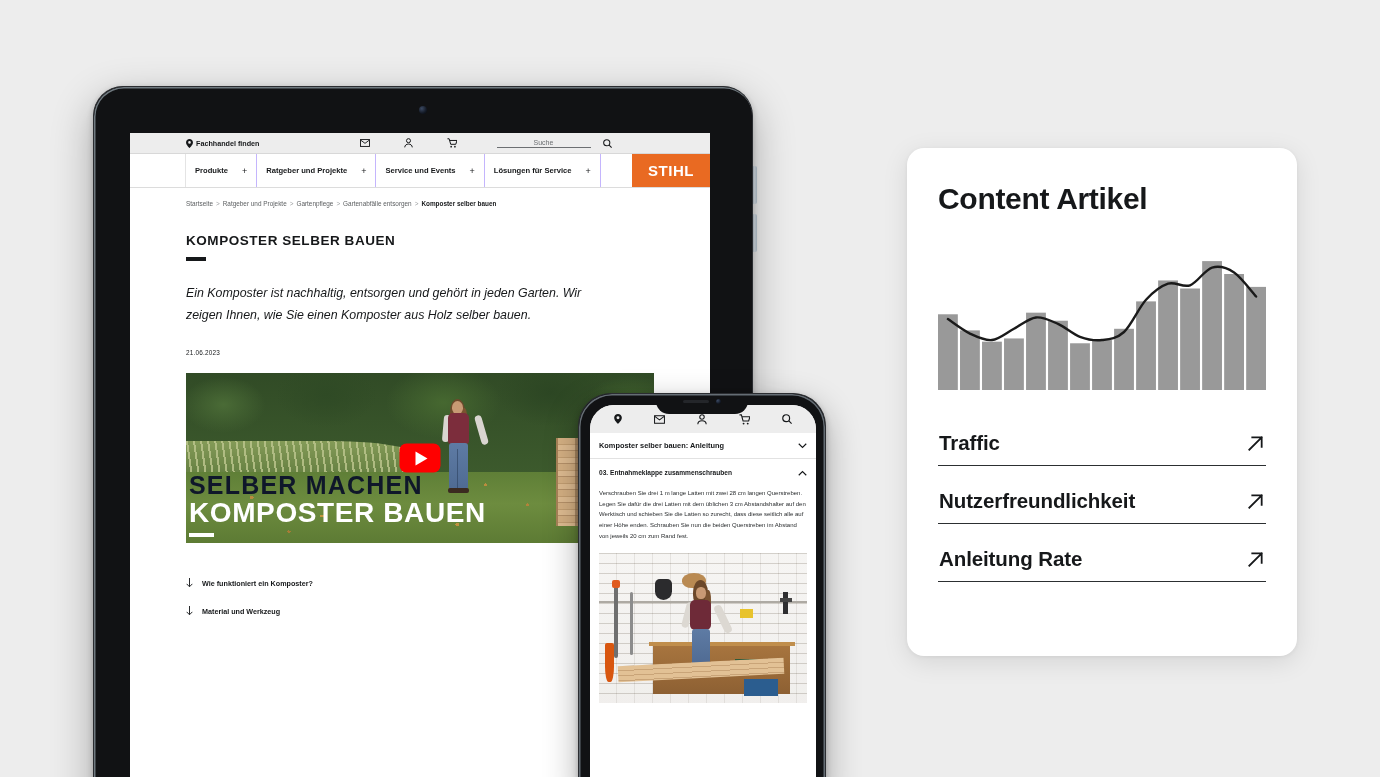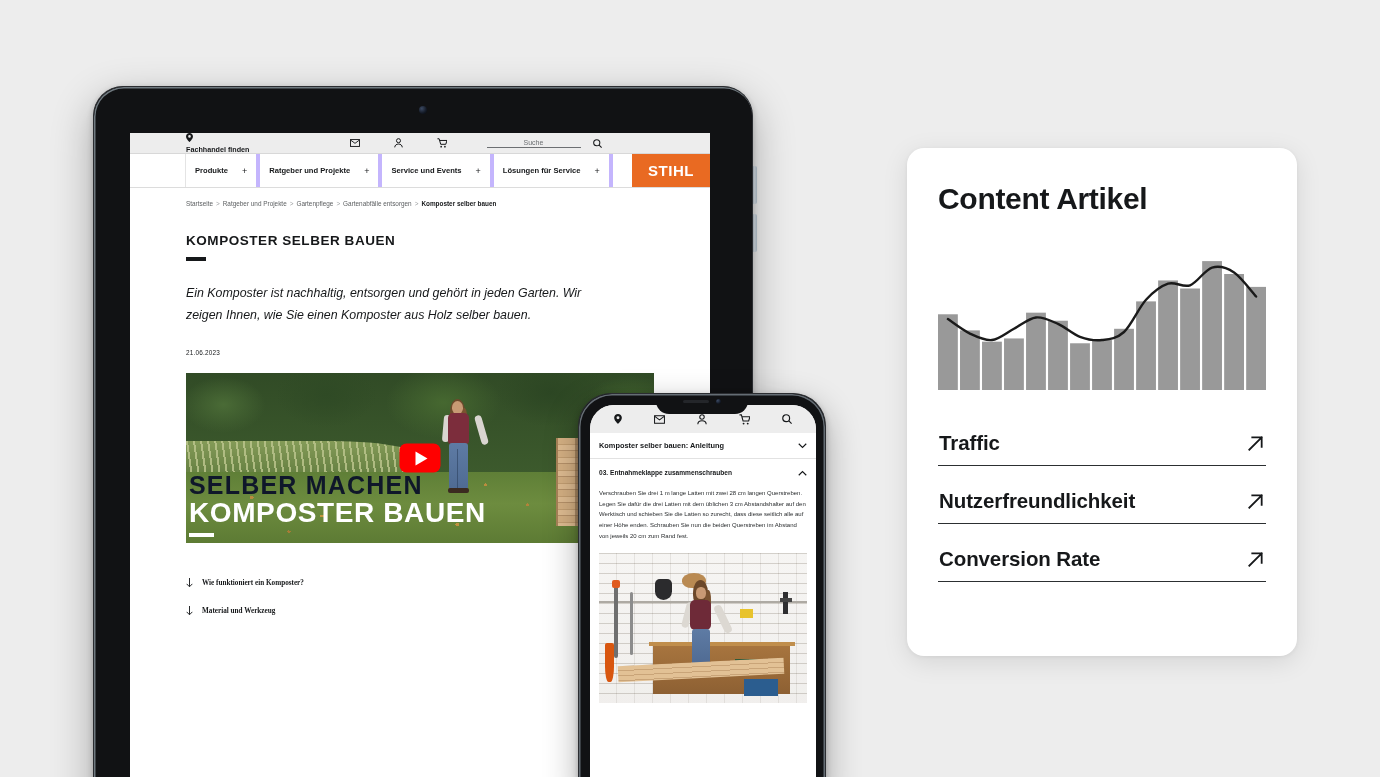--- a/index.html
+++ b/index.html
@@ -43,32 +43,32 @@
     position:absolute; left:36px; top:46px; width:580px; height:714px;
     background:#fff; overflow:hidden;
   }
 
   
   .st-utility {
     height:21px; background:#ededed; border-bottom:1px solid #d8d8d8;
     display:flex; align-items:center; padding:0 8px 0 56px; gap:0;
     font-size:7.2px; font-weight:700; color:#16181a;
   }
-  .st-util-left { display:flex; gap:3px;flex-direction:column; }
+  .st-util-left { display:flex; gap:3px; }
   .st-util-icons { display:flex; align-items:center; gap:34px; margin-left:100px; }
   .st-search-box { margin-left:40px; display:flex; align-items:flex-end; gap:12px; }
   .st-search-field {
     width:94px; border-bottom:1px solid #6c6f72; padding-bottom:1px;
     font-size:7px; font-weight:400; color:#6c6f72; text-align:center;
   }
   .st-mainnav { height:34px; display:flex; border-bottom:1px solid #dcdcdc; }
   .st-nav-pad { width:56px; border-right:1px solid #e4e4e4; }
   .st-nav-item {
     display:flex; align-items:center; justify-content:space-between;
-    padding:0 9px; border-right:4px solid #c4b5fd;
+    padding:0 9px; border-right:1px solid #c4b5fd;
     font-size:7.6px; font-weight:700; color:#16181a; white-space:nowrap; gap:14px;
   }
   .st-plus { font-size:9px; font-weight:400; color:#16181a; }
   .st-logo {
     margin-left:auto; width:78px; background:#e96a22;
     display:flex; align-items:center; justify-content:center;
   }
   .st-logo span {
     color:#fff; font-size:15px; font-weight:900; 
     letter-spacing:.5px; font-family:"Liberation Sans", sans-serif;
@@ -189,21 +189,21 @@
   }
   .vid-cap { position:absolute; left:0; bottom:6px; padding-left:3px; z-index:3; }
   .vid-cap-1 {
     font-size:25px; font-weight:900; letter-spacing:1.2px; color:#0f172a; line-height:1.02;
   }
   .vid-cap-2 {
     font-size:28px; font-weight:900; letter-spacing:.6px; color:#fff; line-height:1.04;
   }
   .vid-cap-rule { width:25px; height:4px; background:#fff; margin-top:6px; }
 
-  .st-jump { margin:26px 56px 0 56px;font-family:Liberation Serif, serif; }
+  .st-jump { margin:26px 56px 0 56px; }
   .st-jump-item {
     display:flex; align-items:center; gap:9px; padding:9px 0;
     font-size:7.2px; font-weight:700; color:#16181a;
   }
 
   
   .phone-wrap { position:absolute; left:578px; top:393px; width:248px; height:400px; }
   .phone-body {
     position:absolute; inset:0; background:#111214;
     border-radius:33px 33px 0 0; border:1px solid #2b2d31; border-bottom:none;
@@ -561,19 +561,19 @@
         <path d="M3.5 16.5L16.5 3.5M6.6 3.5h9.9v9.9" fill="none" stroke="#16181a" stroke-width="1.9" stroke-linecap="square"></path>
       </svg>
     </div>
     <div class="kpi-row">
       <span class="kpi-label">Nutzerfreundlichkeit</span>
       <svg class="kpi-arrow" width="19" height="19" viewBox="0 0 20 20">
         <path d="M3.5 16.5L16.5 3.5M6.6 3.5h9.9v9.9" fill="none" stroke="#16181a" stroke-width="1.9" stroke-linecap="square"></path>
       </svg>
     </div>
     <div class="kpi-row">
-      <span class="kpi-label">Conversion Rate</span>
+      <span class="kpi-label">Anleitung Rate</span>
       <svg class="kpi-arrow" width="19" height="19" viewBox="0 0 20 20">
         <path d="M3.5 16.5L16.5 3.5M6.6 3.5h9.9v9.9" fill="none" stroke="#16181a" stroke-width="1.9" stroke-linecap="square"></path>
       </svg>
     </div>
   </div>
 </div>
 
 </body></html>

